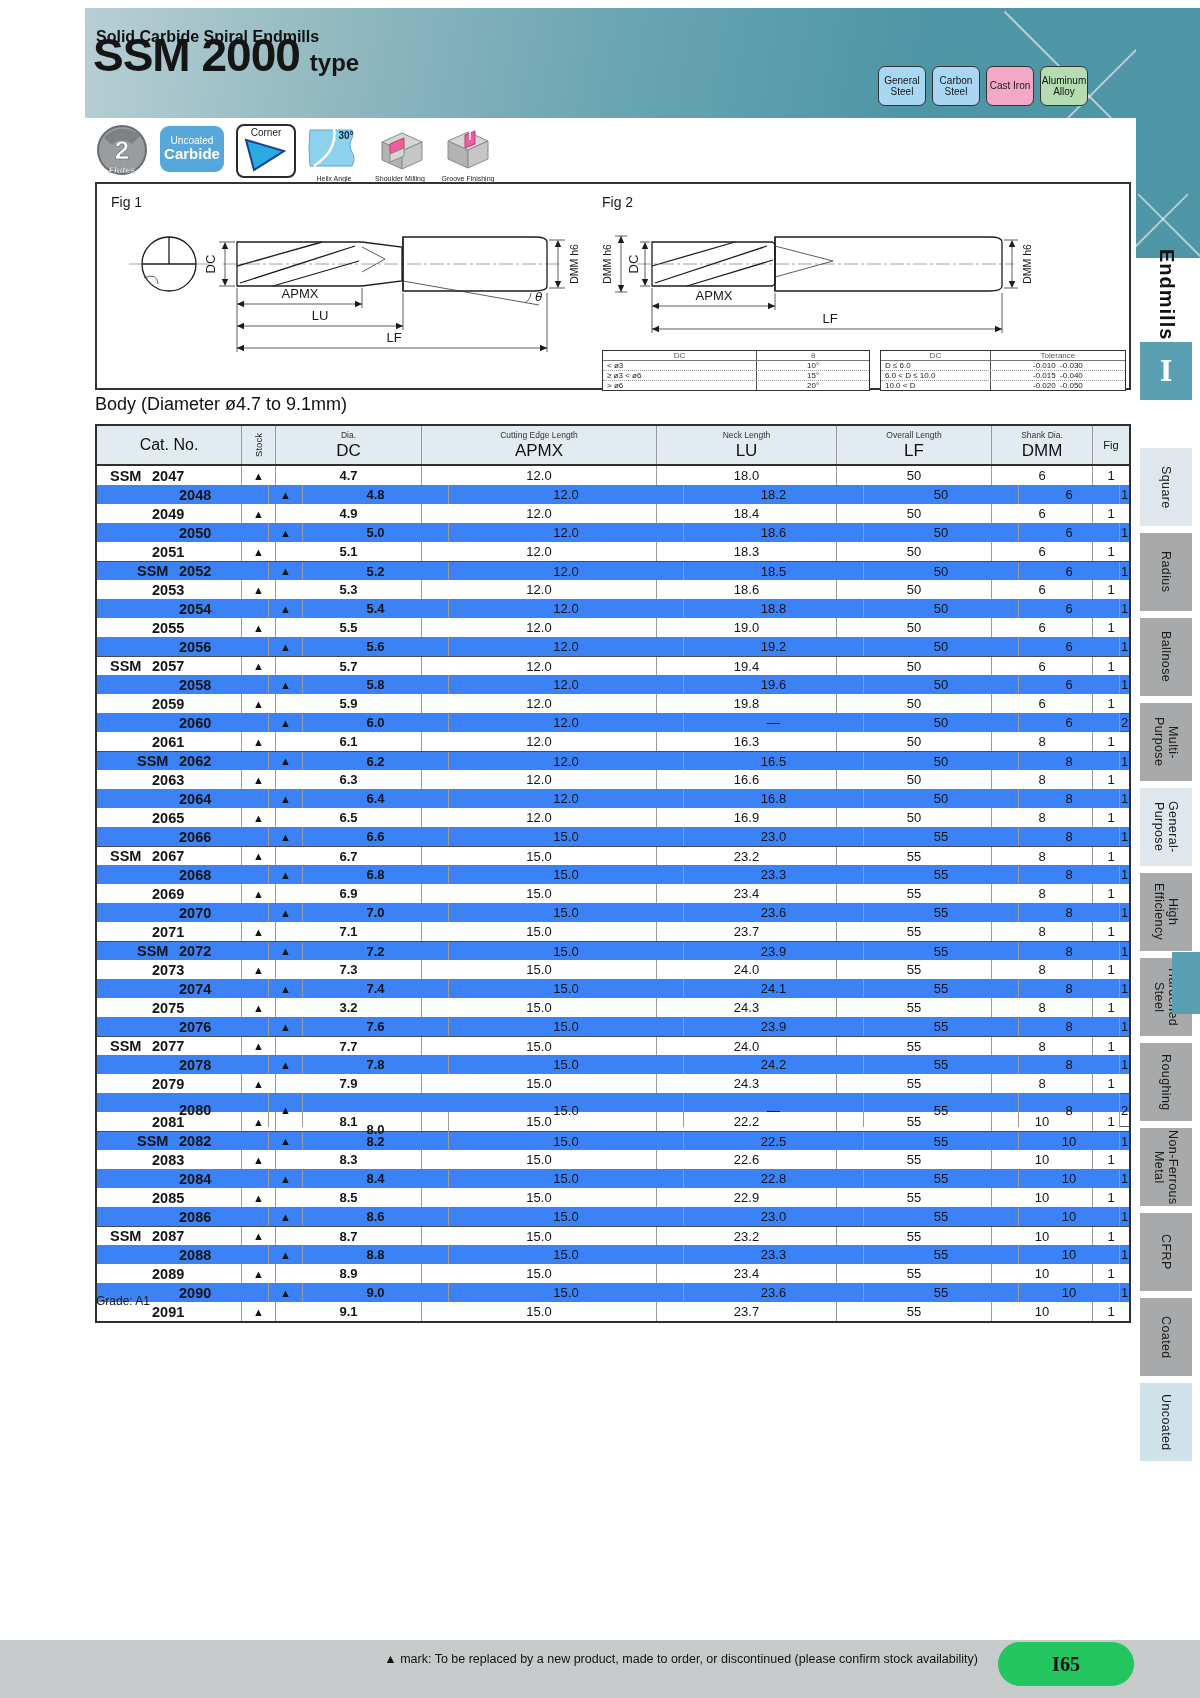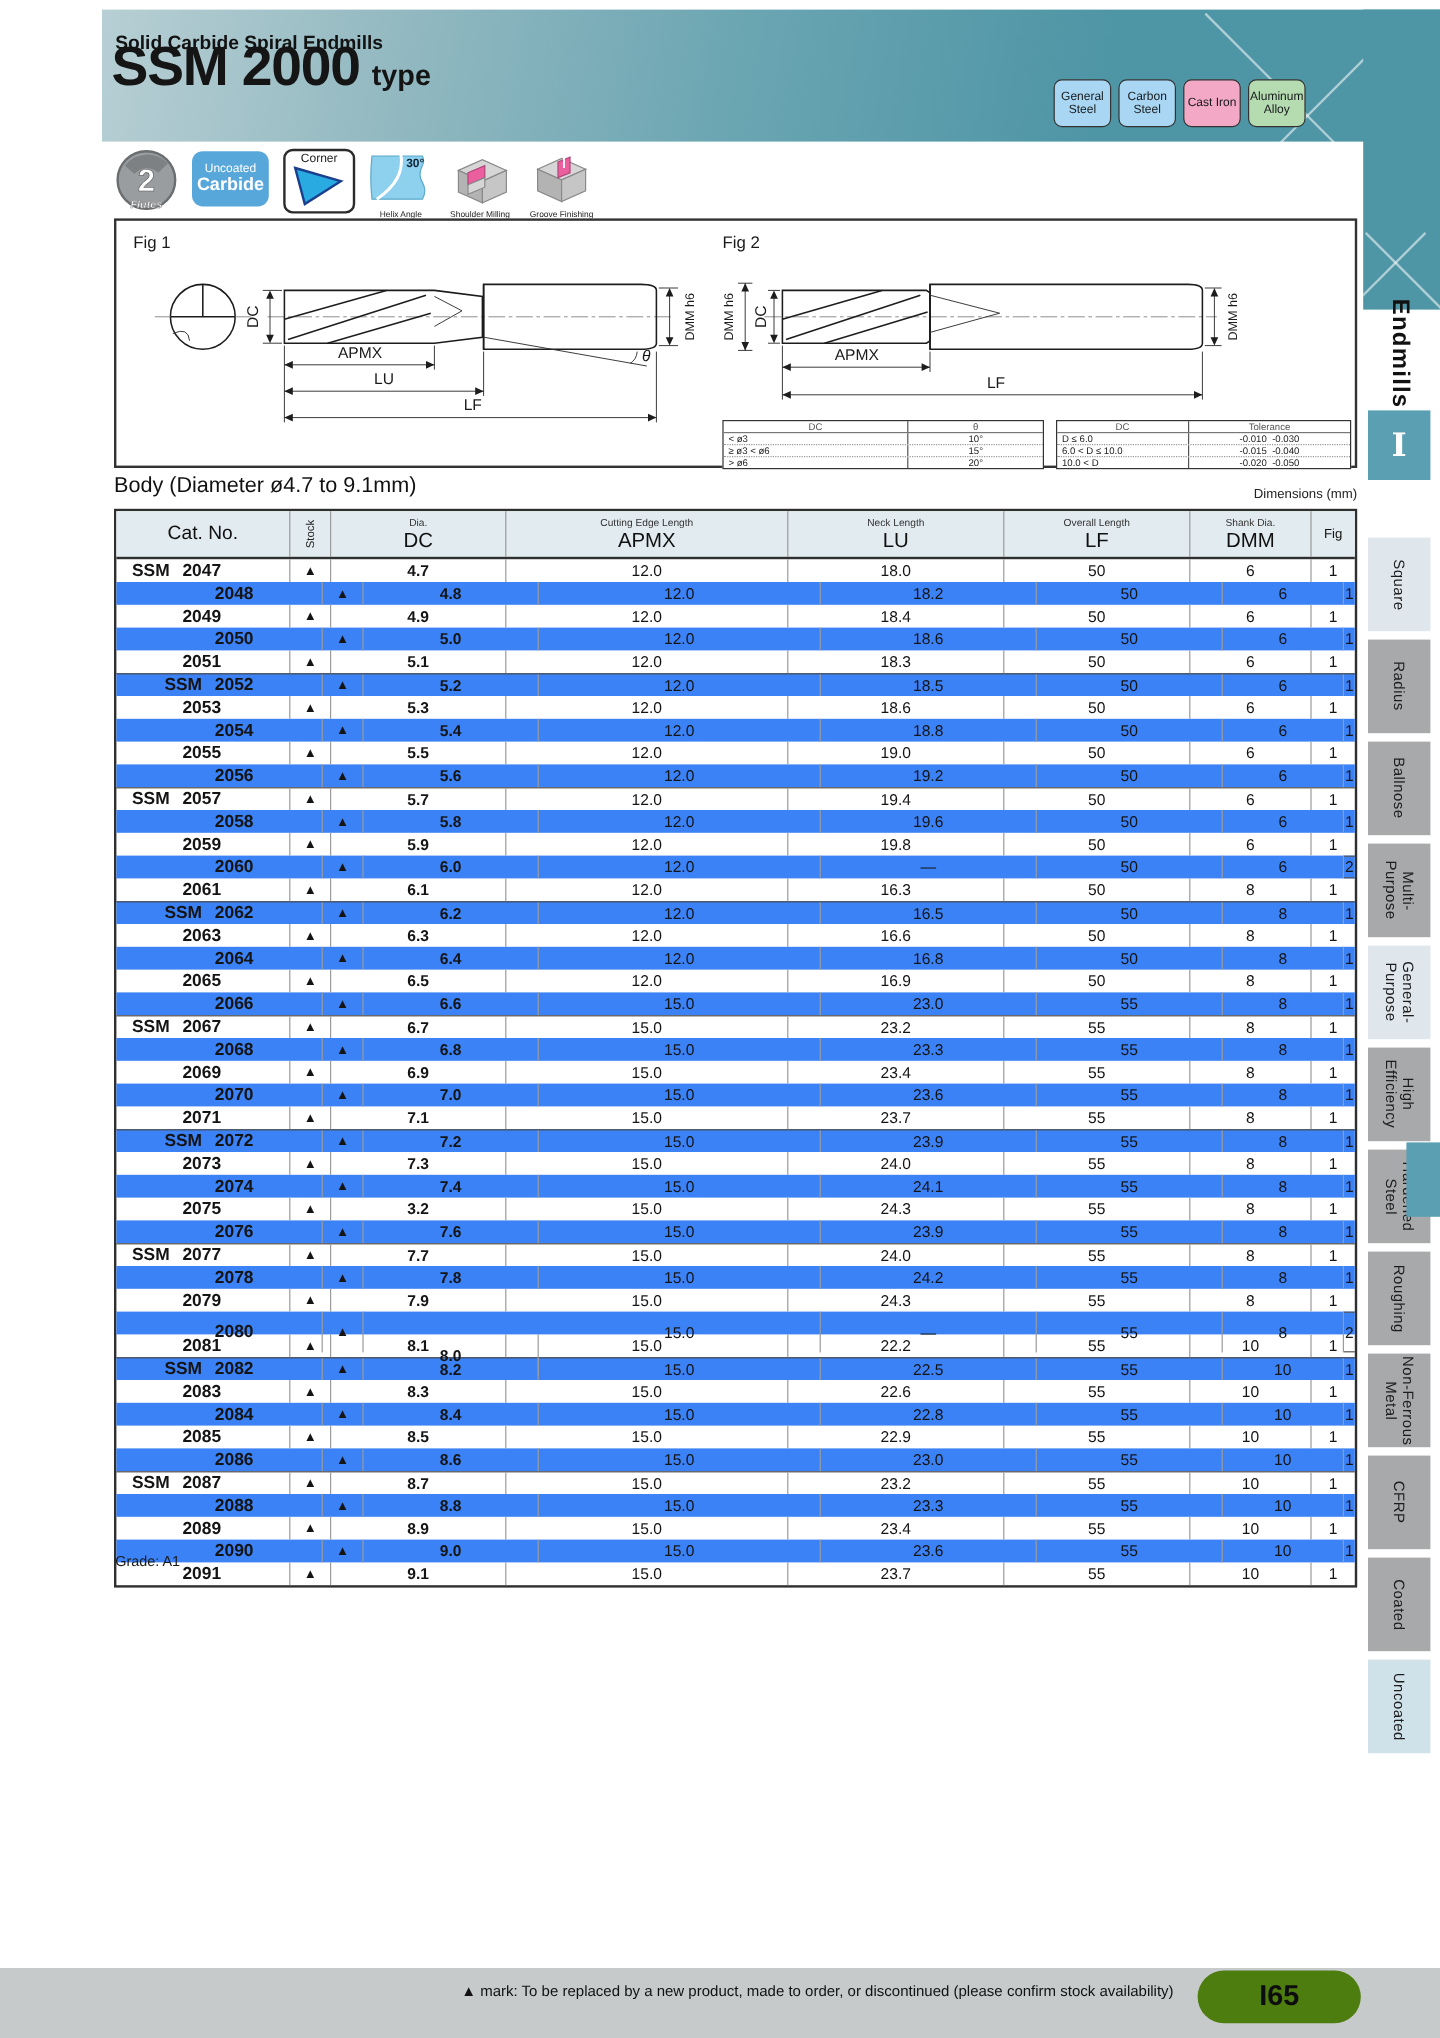--- a/index.html
+++ b/index.html
@@ -72,22 +72,22 @@
         align-items:center;justify-content:center;font-family:"DejaVu Serif",serif;font-weight:bold;font-size:27px;}
   .tab{position:absolute;left:1140px;width:52px;height:78px;display:flex;align-items:center;justify-content:center;
        writing-mode:vertical-rl;font-size:12.5px;color:#1c1c1c;white-space:pre-line;text-align:center;line-height:1.12;letter-spacing:.4px;}
   .t-light{background:#dfe7ec;}
   .t-gray{background:#a7a9ab;}
   .t-lightblue{background:#cfe2ea;}
   .bookmark{position:absolute;left:1172px;top:952px;width:28px;height:62px;background:#5aa0b2;}
   
   .footstrip{position:absolute;left:0;top:1640px;width:1200px;height:58px;background:#c7cacb;}
   .footnote{position:absolute;right:222px;top:1652px;font-size:12.5px;color:#111;}
-  .pagecapsule{position:absolute;left:998px;top:1642px;width:136px;height:44px;background:#4d7c0f;border-radius:22px;
-               display:flex;align-items:center;justify-content:center;font-family:Liberation Sans, sans-serif;font-weight:bold;font-size:24px;color:#0d0d0d;}
+  .pagecapsule{position:absolute;left:998px;top:1642px;width:136px;height:44px;background:#22c55e;border-radius:22px;
+               display:flex;align-items:center;justify-content:center;font-family:Liberation Serif, serif;font-weight:bold;font-size:20px;color:#0d0d0d;}
   
   .figsvg line,.figsvg path,.figsvg circle{stroke:#1d1d1d;fill:none;stroke-width:1.3;}
   .figsvg .thin{stroke-width:.8;stroke:#333;}
   .figsvg .cl{stroke:#8a8a8a;stroke-width:.8;stroke-dasharray:14 3 3 3;}
   .figsvg .arr{fill:#1d1d1d;stroke:none;}
   .figsvg text{fill:#1a1a1a;stroke:none;font-family:"Liberation Sans",sans-serif;}
   .dimtxt{font-size:13px;}
   .dimtxt-s{font-size:10.5px;}
 </style>
 </head>
@@ -294,21 +294,20 @@
           <div class="scell ctr">-0.015  -0.040</div>
         </div>
         <div class="srow">
           <div class="scell">10.0 &lt; D</div>
           <div class="scell ctr">-0.020  -0.050</div>
         </div>
       </div>
   </div>
 
   <div class="bodytitle">Body (Diameter ø4.7 to 9.1mm)</div>
-  <div class="dimnote">Dimensions (mm)</div>
 
   <div class="ttable">
     <div class="thead">
       <div class="hc cath">Cat. No.</div>
       <div class="hc">
           <span class="rot">Stock</span>
         </div>
       <div class="hc">
           <span class="small">Dia.</span>
           <span class="big">DC</span>

